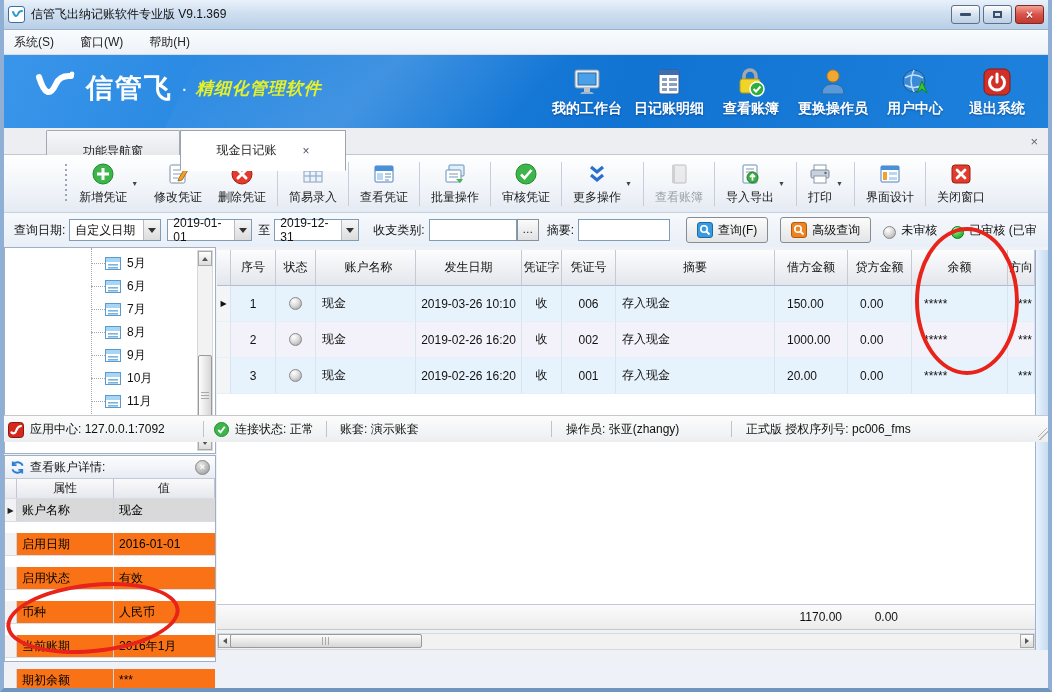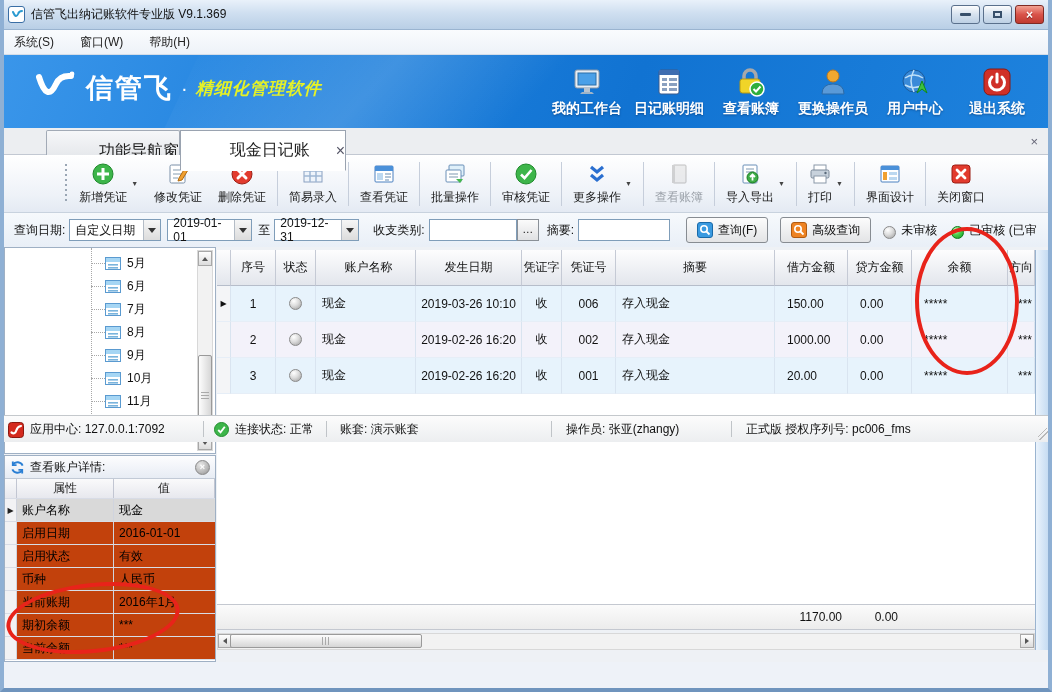--- a/index.html
+++ b/index.html
@@ -33,21 +33,21 @@
   .brand { position:absolute; left:34px; top:14px; display:flex; align-items:center; }
   .brand-name { color:#fff; font-size:27px; font-weight:bold; letter-spacing:2px; margin-left:10px; }
   .brand-dot { color:#fff; font-size:20px; margin:0 8px; }
   .tagline { color:#e6f225; font-size:17px; font-weight:bold; font-style:italic; letter-spacing:1px; }
   .banner-actions { position:absolute; right:14px; top:6px; display:flex; }
   .bact { width:82px; display:flex; flex-direction:column; align-items:center; gap:3px; padding-top:6px; cursor:pointer; }
   .bact .lbl { color:#fff; font-size:14px; font-weight:bold; text-shadow:0 1px 2px rgba(0,40,90,.5); white-space:nowrap; }
 
   
   .tabstrip { position:absolute; left:-4px; top:128px; width:1052px; height:27px; background:#eceef1; border-bottom:1px solid #c2c8d2; }
-  .tab { position:absolute; top:2px; height:41px; display:flex; align-items:center; justify-content:flex-end; font-size:16px; color:#222; }
+  .tab { position:absolute; top:2px; height:41px; display:flex; align-items:center; justify-content:center; font-size:12px; color:#222; }
   .tab.inactive { left:46px; width:134px; background:linear-gradient(#f6f7f9,#dcdfe4); border:1px solid #a2aab6; border-bottom:none; border-radius:2px 2px 0 0; }
   .tab.active { left:180px; width:166px; background:#fff; border:1px solid #9aa3b0; border-bottom:1px solid #fff; z-index:2; gap:26px; }
   .strip-close { position:absolute; right:14px; top:6px; font-size:13px; color:#667; cursor:pointer; }
 
   
   .toolbar { position:absolute; left:-4px; top:155px; width:1052px; height:58px;
     background:linear-gradient(#ffffff,#eef2f8 70%,#e4eaf3); border-bottom:1px solid #c8d2de; display:flex; align-items:center;justify-content:center; }
   .grip { width:5px; height:40px; margin:0 4px 0 6px;
     background:repeating-linear-gradient(#9aa6b4 0 2px, transparent 2px 5px); width:2px; }
   .tb-btn { display:flex; align-items:center; padding:3px 7px; margin:0 1px; border-radius:3px; cursor:pointer; }
@@ -100,21 +100,21 @@
   .dp-header .lbl { font-size:12px; color:#111; margin-left:5px; flex:1; }
   .dp-close { width:15px; height:15px; border-radius:50%; background:radial-gradient(circle at 35% 30%, #e8e8e8, #b8b8b8 60%, #909090); border:1px solid #888;
     color:#fff; font-size:9px; font-weight:bold; display:flex; align-items:center; justify-content:center; cursor:pointer; }
   .dp-row { display:flex; height:23px; border-bottom:1px solid #d8dce6; font-size:12px; }
   .dp-row.hdr { height:20px; }
   .dp-row.hdr > div { background:linear-gradient(#fafafb,#e7e8ee); border-right:1px solid #c2c6d2; display:flex; align-items:center; justify-content:center; color:#222; }
   .dp-sel { width:12px; background:#f2f2f4; border-right:1px solid #d0d4de; display:flex; align-items:center; justify-content:center; font-size:8px; color:#222; }
   .dp-prop { width:97px; display:flex; align-items:center; padding:0 5px; border-right:1px solid #d0d4de; }
   .dp-val { flex:1; display:flex; align-items:center; padding:0 5px; }
   .dp-row.selected { background:#d9d9d9; }
-  .dp-row.lav { background:#c2410c; }
+  .dp-row.lav { background:#f97316;margin-top:11px; }
 
   
   .grid { position:absolute; left:217px; top:3px; width:818px; background:#fff; }
   .grid-row { display:flex; height:36px; font-size:12px; color:#111; }
   .grid-row.hdr > div { background:linear-gradient(#fdfdfe,#edeff3 60%,#e3e6ec); border-right:1px solid #c5cad5; border-bottom:1px solid #b6bdca;
      display:flex; align-items:center; justify-content:center; }
   .grid-row.r > div { border-right:1px solid #d9e4f0; border-bottom:1px solid #e6eef7; display:flex; align-items:center; }
   .grid-row.blue { background:#e7f3fc; }
   .grid-row.lav  { background:#f3f2fa; }
   .c-sel{width:14px;justify-content:center;background:#f4f5f7;border-right:1px solid #d0d4de;font-size:8px;}

